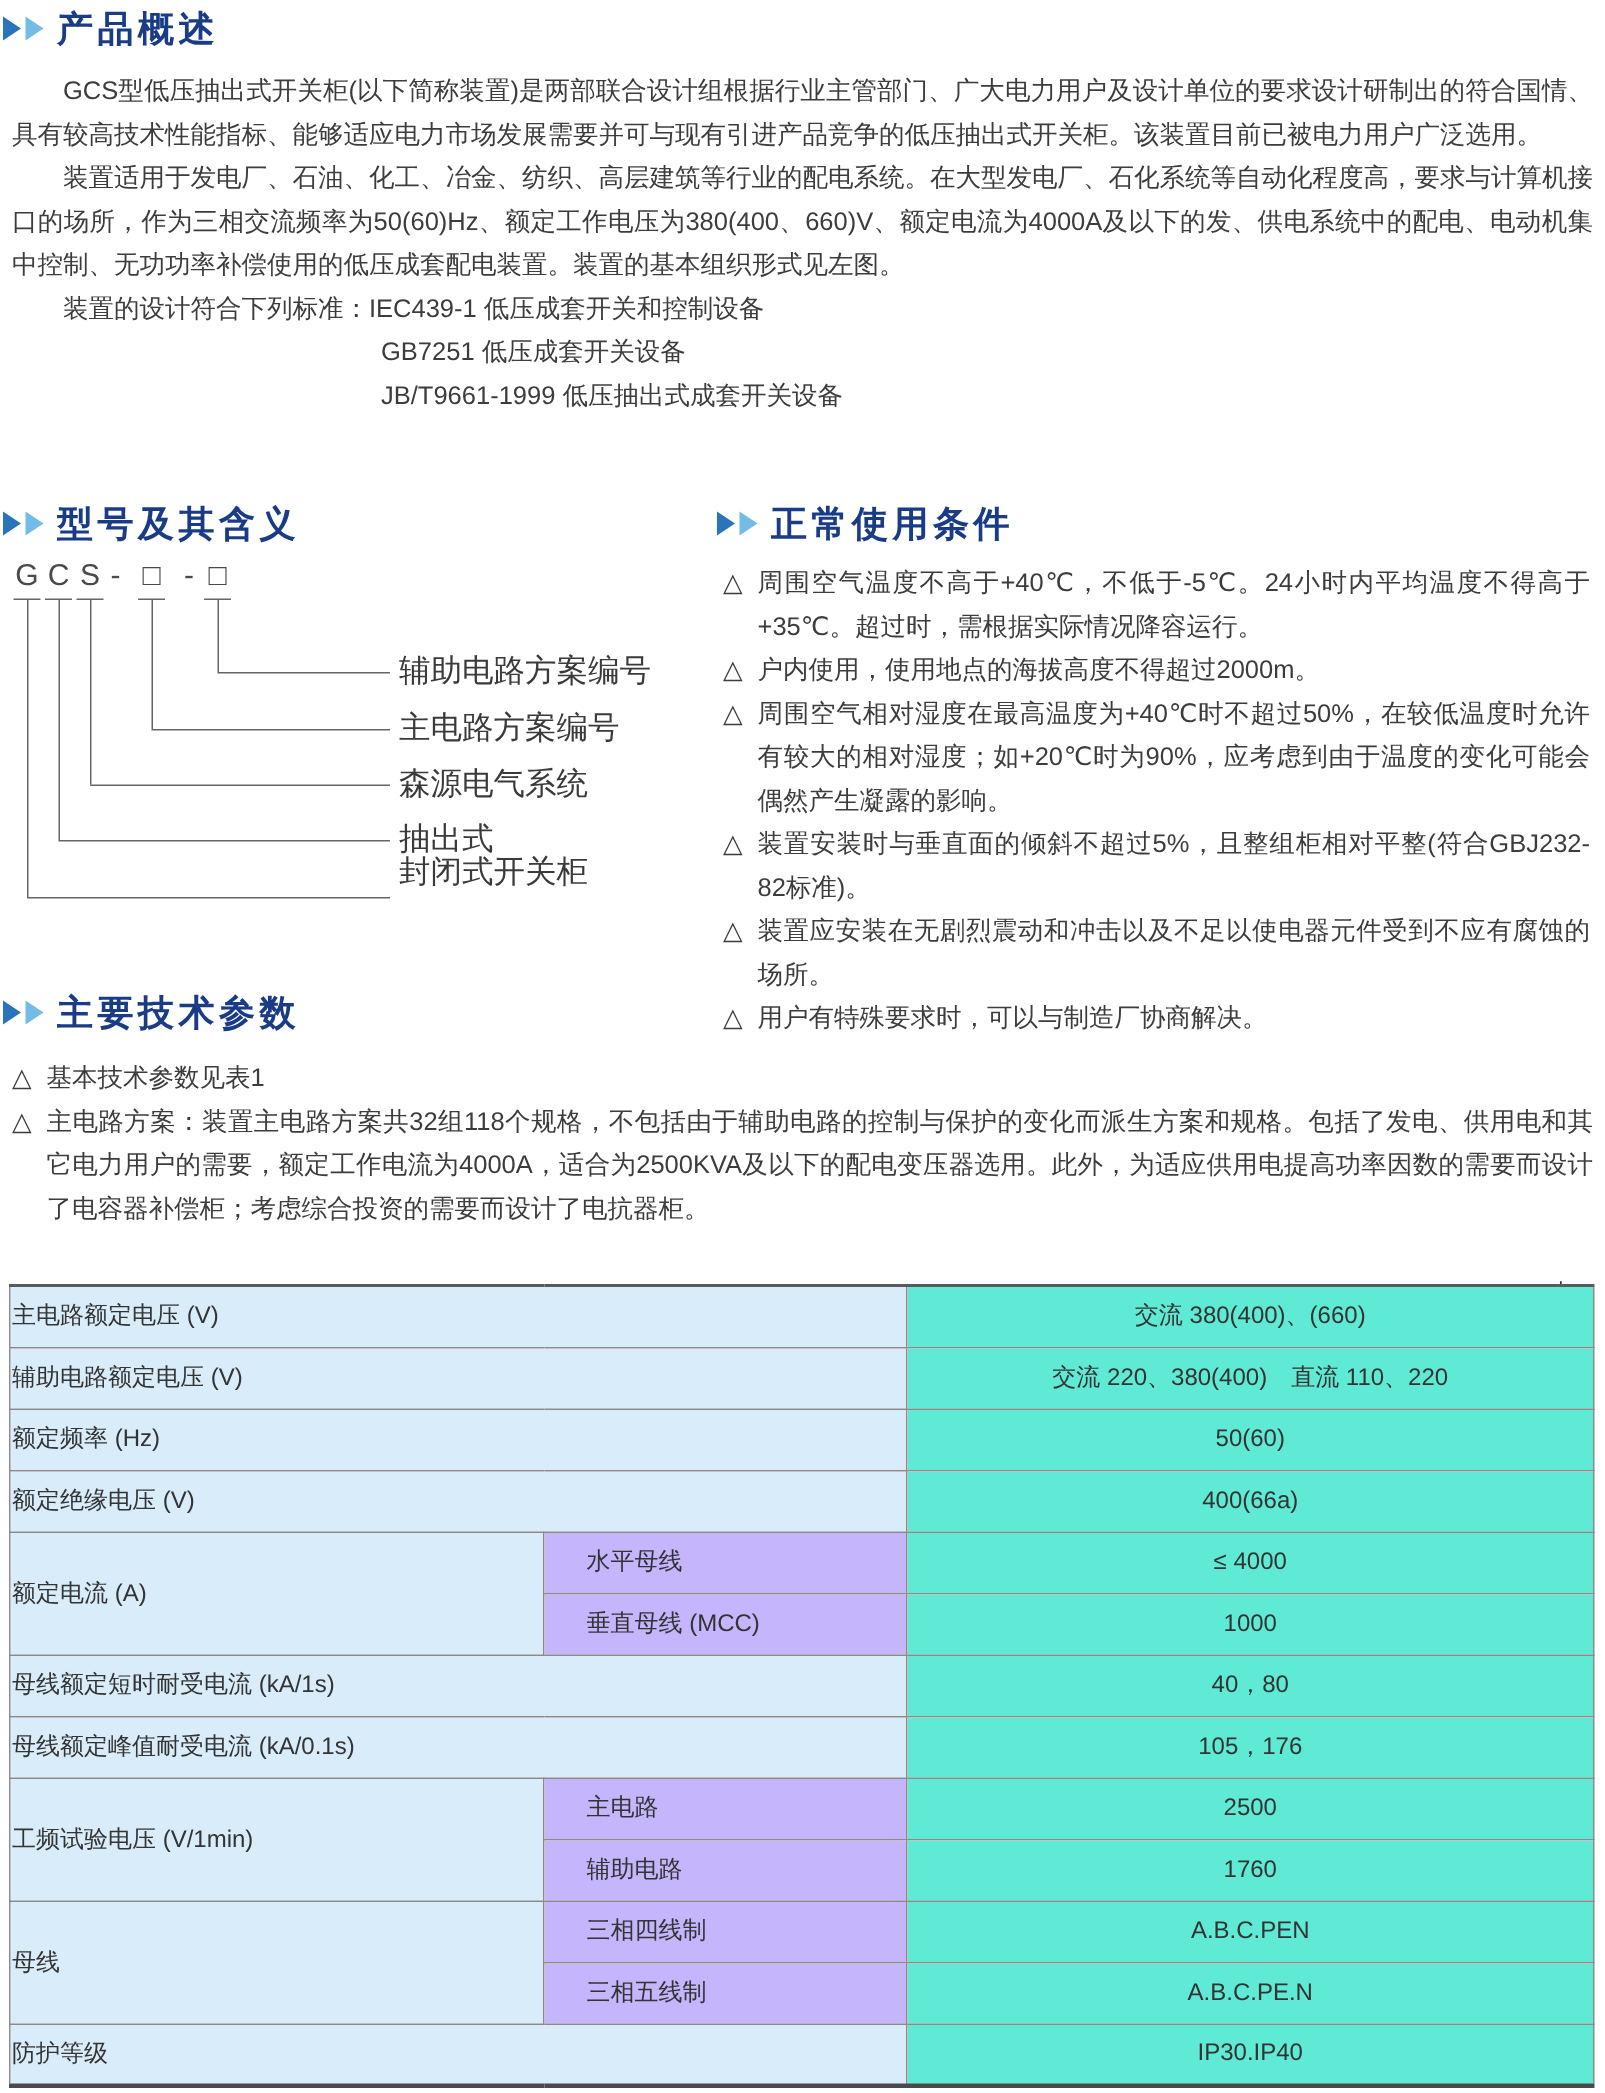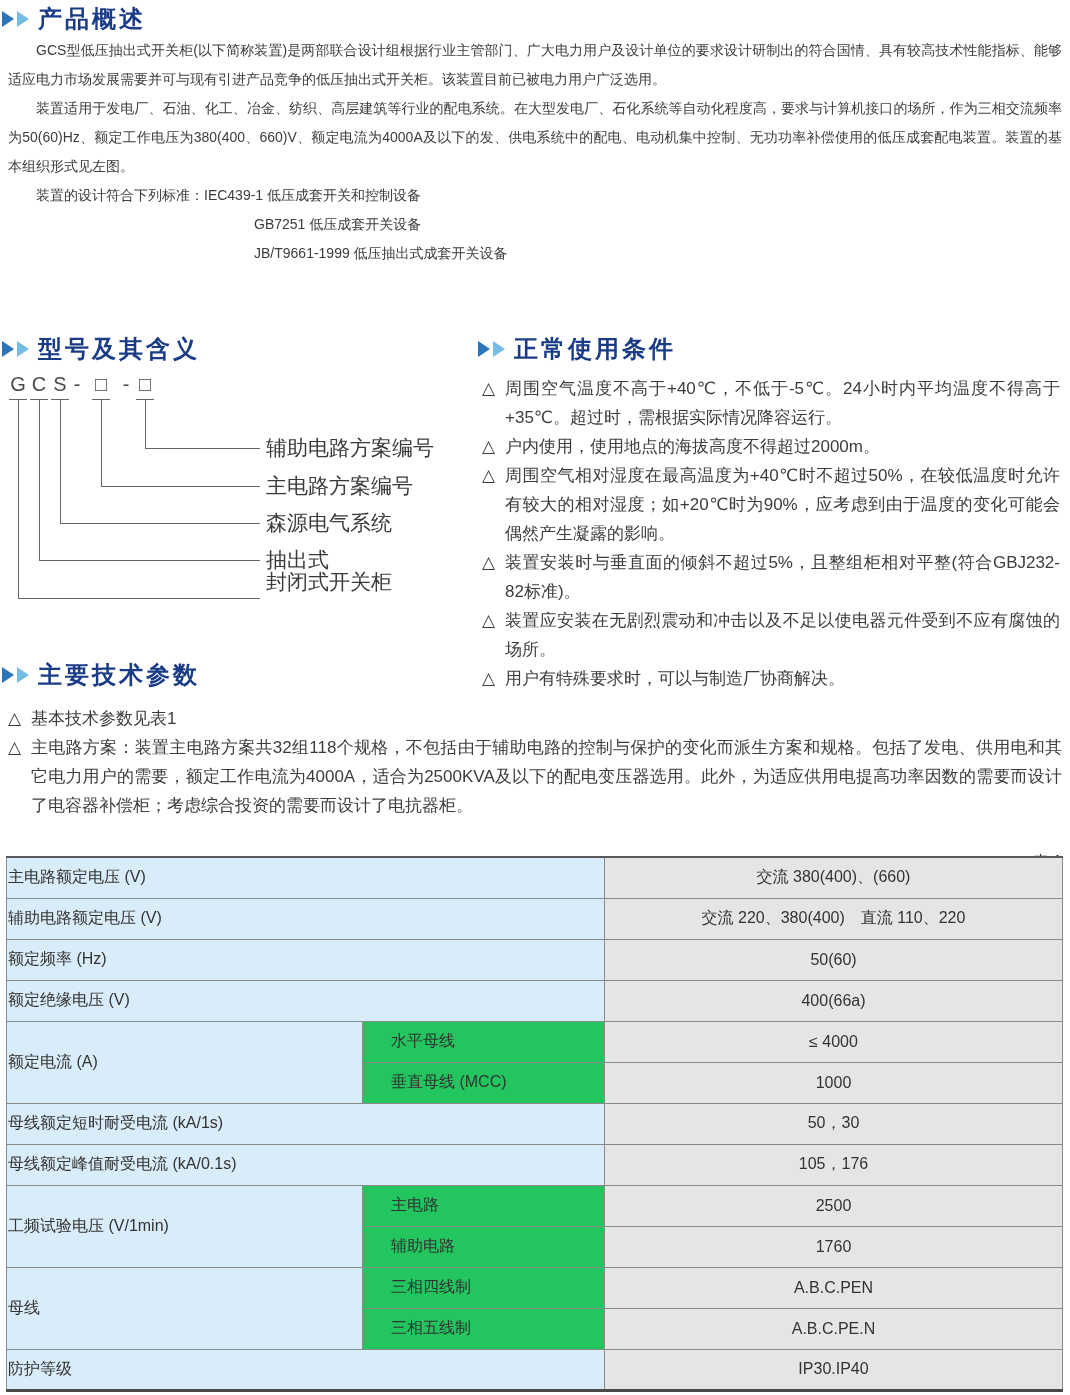--- a/index.html
+++ b/index.html
@@ -33,22 +33,22 @@
     font-size: 24px;
     font-weight: bold;
     color: #1a3c87;
     letter-spacing: 3px;
     margin-left: 9px;
     white-space: nowrap;
   }
 
   
   #overview-body {
-    position: absolute; left: 8px; top: 36px; width: 1054px;
-    font-size: 14px; line-height: 29px; text-align: justify;
+    position: absolute; left: 8px; top: 46px; width: 1054px;
+    font-size: 17px; line-height: 29px; text-align: justify;
   }
   .para { margin: 0; text-indent: 2em; }
   .std-line { text-indent: 2em; }
   .std-cont { padding-left: 246px; }
 
   
   #model-diagram { position: absolute; left: 8px; top: 372px; width: 462px; height: 250px; }
   .code-char {
     position: absolute; top: 0; width: 22px; margin-left: -11px;
     text-align: center; font-size: 20px; color: #4a4a4a; line-height: 24px;
@@ -79,22 +79,22 @@
     border-left: 1px solid #8a8a8a;
     border-right: 1px solid #8a8a8a;
   }
   #params-table td {
     border: 1px solid #8a8a8a;
     height: 41px;
     vertical-align: middle;
     overflow: hidden;
   }
   .cell-label    { background: #d9ecf9; text-align: left; }
-  .cell-sublabel { background: #22c55e; padding-left: 28px; text-align: left; }
-  .cell-value    { background: #e5e5e5; text-align: center; margin-top: 36px; }
+  .cell-sublabel { background: #c4b5fd; padding-left: 28px; text-align: left; }
+  .cell-value    { background: #5eead4; text-align: center; margin-top: 36px; }
 </style>
 </head>
 <body>
 
 <div id="page">
 
   <div class="heading" style="left:2px; top:2px;">
     <span class="tri tri-dark"></span>
     <span class="tri tri-light"></span>
     <span class="heading-text">产品概述</span>
@@ -199,21 +199,21 @@
           <td class="cell-label" rowspan="2">额定电流 (A)</td>
           <td class="cell-sublabel">水平母线</td>
           <td class="cell-value">≤ 4000</td>
         </tr>
         <tr>
           <td class="cell-sublabel">垂直母线 (MCC)</td>
           <td class="cell-value">1000</td>
         </tr>
         <tr>
           <td class="cell-label" colspan="2">母线额定短时耐受电流 (kA/1s)</td>
-          <td class="cell-value">50，30</td>
+          <td class="cell-value">40，80</td>
         </tr>
         <tr>
           <td class="cell-label" colspan="2">母线额定峰值耐受电流 (kA/0.1s)</td>
           <td class="cell-value">105，176</td>
         </tr>
         <tr>
           <td class="cell-label" rowspan="2">工频试验电压 (V/1min)</td>
           <td class="cell-sublabel">主电路</td>
           <td class="cell-value">2500</td>
         </tr>

